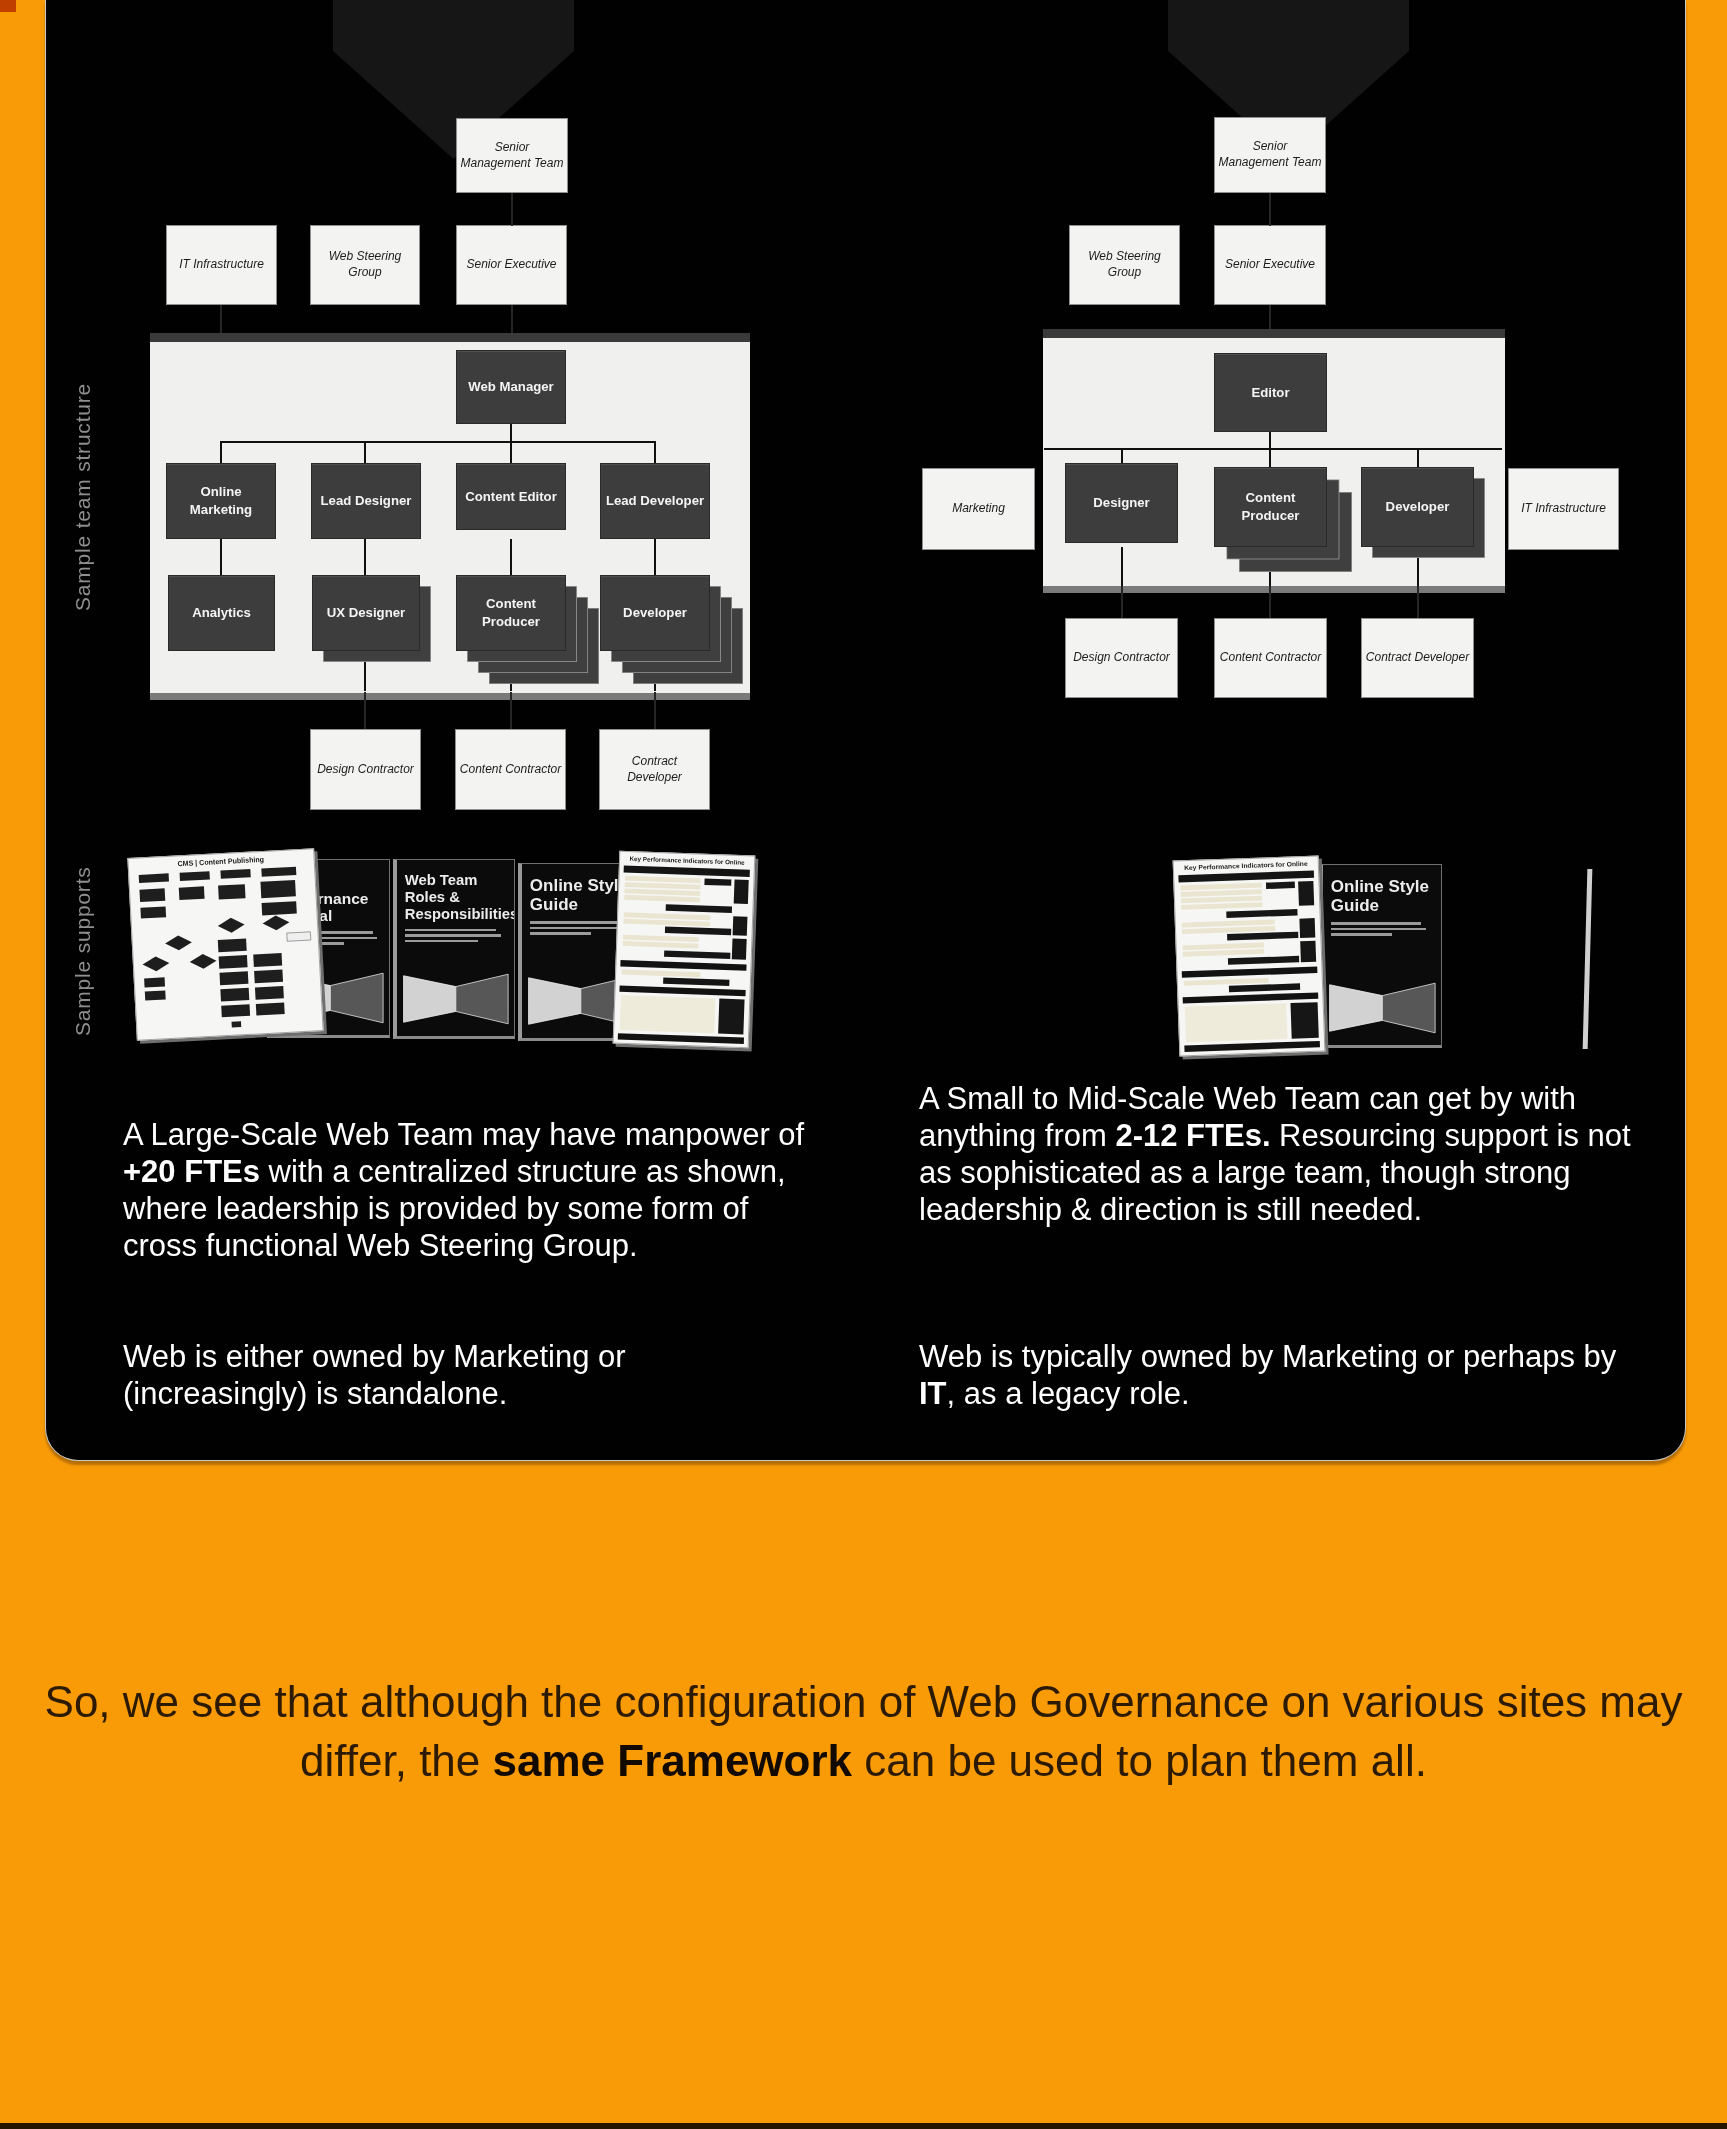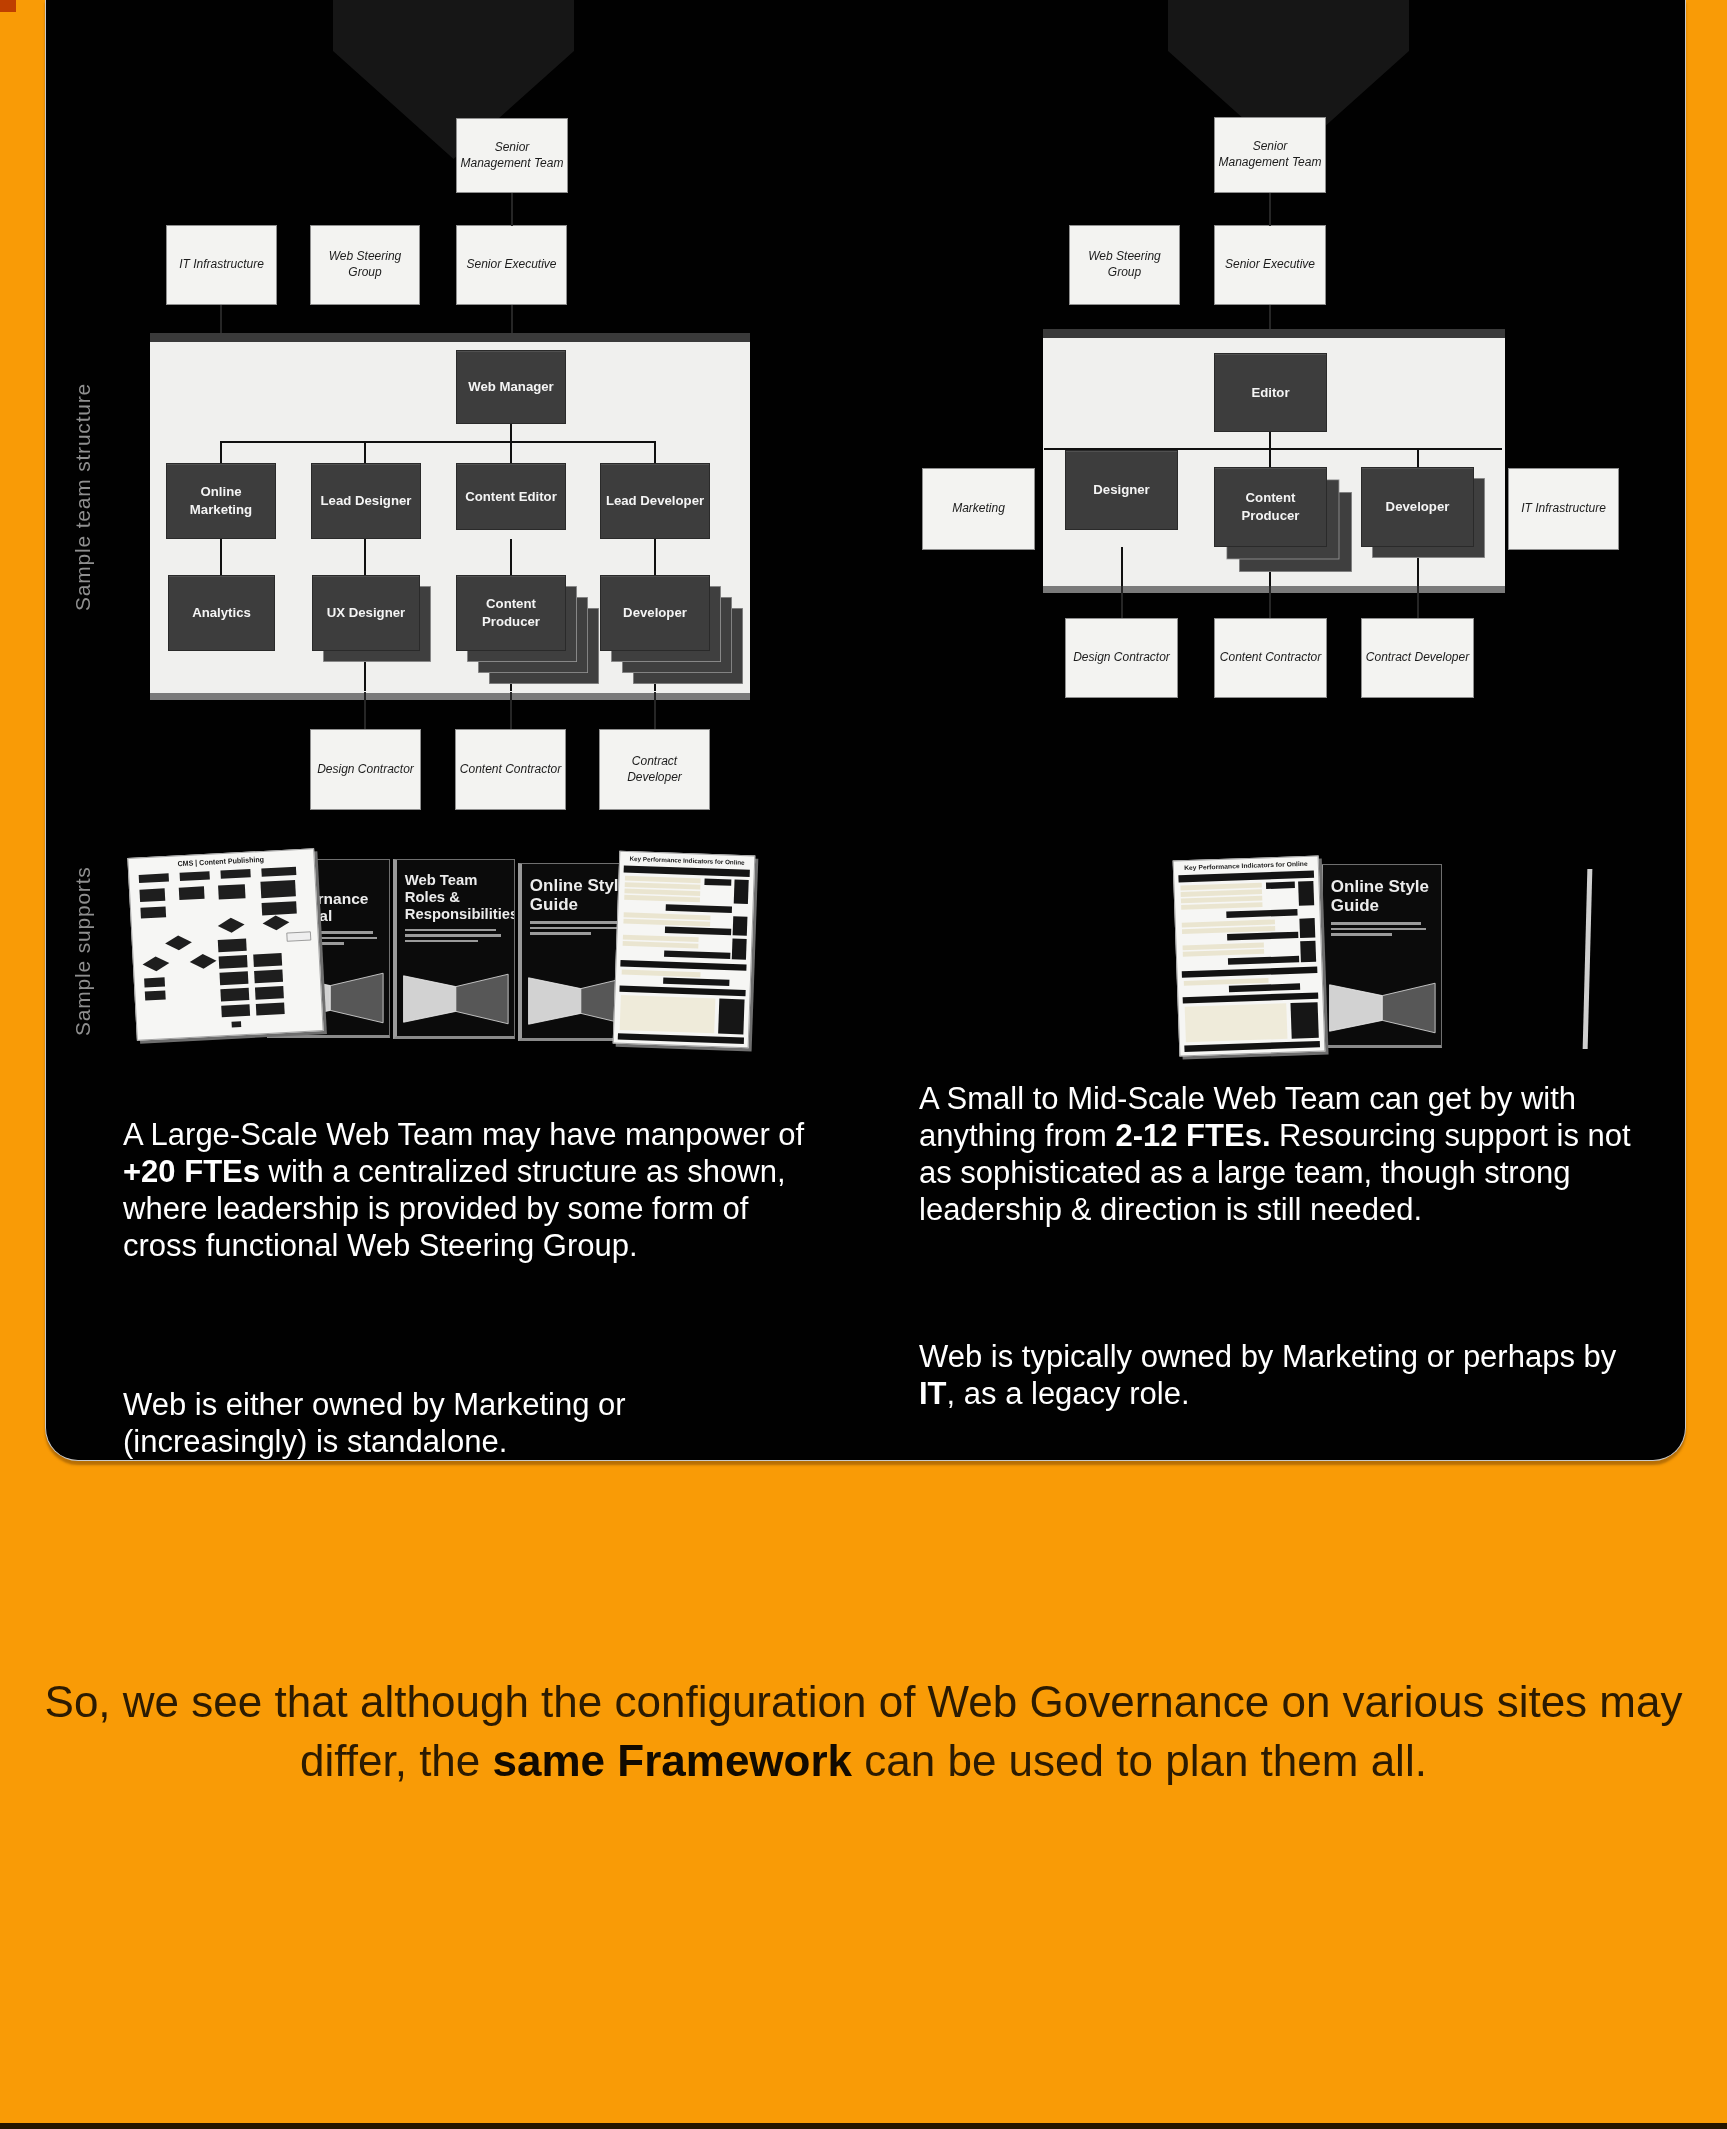--- a/index.html
+++ b/index.html
@@ -128,21 +128,21 @@
     <div class="ln" style="left:1121px;top:547px;width:2.3px;height:39px;"></div>
     <div class="ln" style="left:1269px;top:547px;width:2.3px;height:39px;"></div>
     <div class="ln" style="left:1417px;top:547px;width:2.3px;height:39px;"></div>
     <div class="ln lnb" style="left:1121px;top:586px;width:2.3px;height:32px;"></div>
     <div class="ln lnb" style="left:1269px;top:586px;width:2.3px;height:32px;"></div>
     <div class="ln lnb" style="left:1417px;top:586px;width:2.3px;height:32px;"></div>
 
     <div class="box dbox" style="left:1214px;top:353px;width:113px;height:79px;">Editor</div>
 
     <div class="box wbox" style="left:922px;top:468px;width:113px;height:82px;">Marketing</div>
-    <div class="box dbox" style="left:1065px;top:450px;width:113px;height:80px;">Designer</div>
+    <div class="box dbox" style="left:1065px;top:463px;width:113px;height:80px;">Designer</div>
     <div class="box dbox stack2" style="left:1214px;top:467px;width:113px;height:80px;">Content Producer</div>
     <div class="box dbox stack1" style="left:1361px;top:467px;width:113px;height:80px;">Developer</div>
     <div class="box wbox" style="left:1508px;top:468px;width:111px;height:82px;">IT Infrastructure</div>
 
     <div class="box wbox" style="left:1065px;top:618px;width:113px;height:80px;">Design Contractor</div>
     <div class="box wbox" style="left:1214px;top:618px;width:113px;height:80px;">Content Contractor</div>
     <div class="box wbox" style="left:1361px;top:618px;width:113px;height:80px;">Contract Developer</div>
   </div>
 
   <div>
@@ -300,21 +300,21 @@
         <rect x="7" y="180" width="120" height="44" fill="#EFEBDA"></rect>
         <rect x="132" y="180" width="32" height="44" fill="#161616"></rect>
         <rect x="5" y="228" width="160" height="8" fill="#121212"></rect>
       </svg>
     </div>
   </div>
 
   <div class="desc" style="left:123px;top:1116px;width:684px;">
     <span>A Large-Scale Web Team may have manpower of </span><b>+20 FTEs</b><span> with a centralized structure as shown, where leadership is provided by some form of cross functional Web Steering Group.</span>
   </div>
-  <div class="desc" style="left:123px;top:1338px;width:684px;margin-top:48px;">
+  <div class="desc" style="left:123px;top:1338px;width:684px;">
     <span>Web is either owned by Marketing or (increasingly) is standalone.</span>
   </div>
   <div class="desc" style="left:919px;top:1080px;width:734px;">
     <span>A Small to Mid-Scale Web Team can get by with anything from </span><b>2-12 FTEs.</b><span> Resourcing support is not as sophisticated as a large team, though strong leadership &amp; direction is still needed.</span>
   </div>
   <div class="desc" style="left:919px;top:1338px;width:734px;">
     <span>Web is typically owned by Marketing or perhaps by </span><b>IT</b><span>, as a legacy role.</span>
   </div>
 
   <div class="concl" style="top:1632px;margin-top:40px;">

